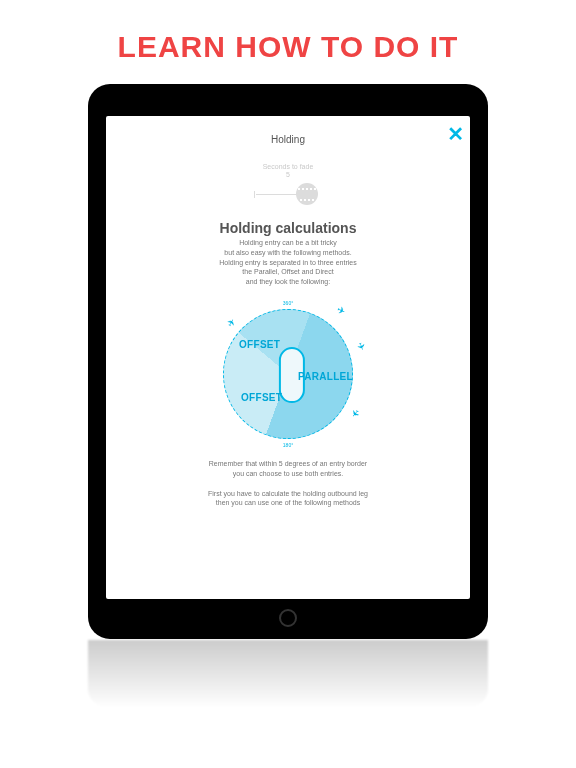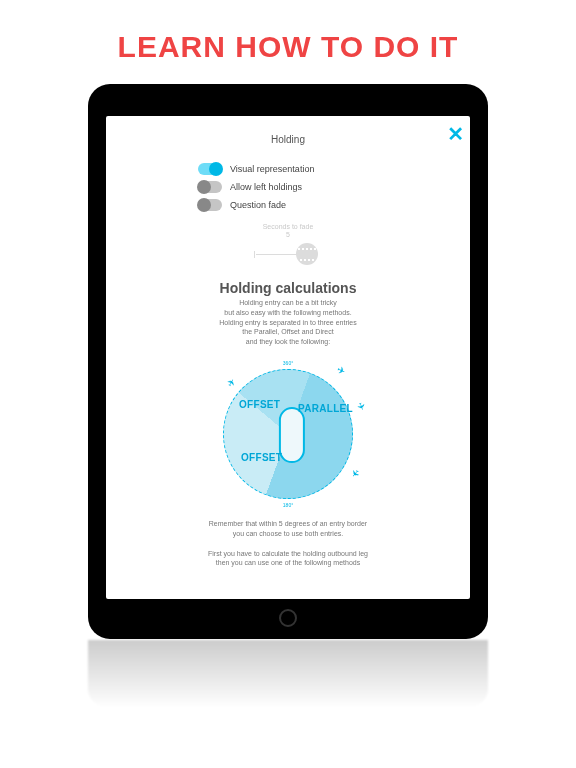--- a/index.html
+++ b/index.html
@@ -215,21 +215,21 @@
       background: #eef8fb;
     }
     .lbl {
       position: absolute;
       font-size: 10px;
       font-weight: 700;
       color: #00a6d6;
       letter-spacing: 0.3px;
     }
     .lbl-offset { top: 40px; left: 26px; }
-    .lbl-parallel { top: 44px; right: 10px; }
+    .lbl-parallel { top: 72px; right: 10px; }
     .lbl-direct { bottom: 46px; left: 28px; }
     .deg {
       position: absolute;
       font-size: 5px;
       color: #00b8e6;
     }
     .deg-n { top: 1px; left: 50%; transform: translateX(-50%); }
     .deg-s { bottom: 1px; left: 50%; transform: translateX(-50%); }
     .arrow {
       position: absolute;
@@ -262,40 +262,20 @@
 </head>
 <body>
 
 <h1 class="headline">LEARN HOW TO DO IT</h1>
 
 <div class="tablet">
   <div class="screen">
     <div class="close">✕</div>
     <div class="title">Holding</div>
 
-    <div class="settings">
-      <div class="setting-row">
-        <div class="toggle on">
-            <div class="knob"></div>
-          </div>
-        <div class="setting-label">Visual representation</div>
-      </div>
-      <div class="setting-row">
-        <div class="toggle">
-            <div class="knob"></div>
-          </div>
-        <div class="setting-label">Allow left holdings</div>
-      </div>
-      <div class="setting-row">
-        <div class="toggle">
-            <div class="knob"></div>
-          </div>
-        <div class="setting-label">Question fade</div>
-      </div>
-    </div>
 
     <div class="fade-block">
       <div class="fade-caption">Seconds to fade</div>
       <div class="fade-value">5</div>
       <div class="fade-visual">
         <div class="fade-line"></div>
         <div class="fade-circle">
           <span></span>
             <span></span>
             <span></span>

